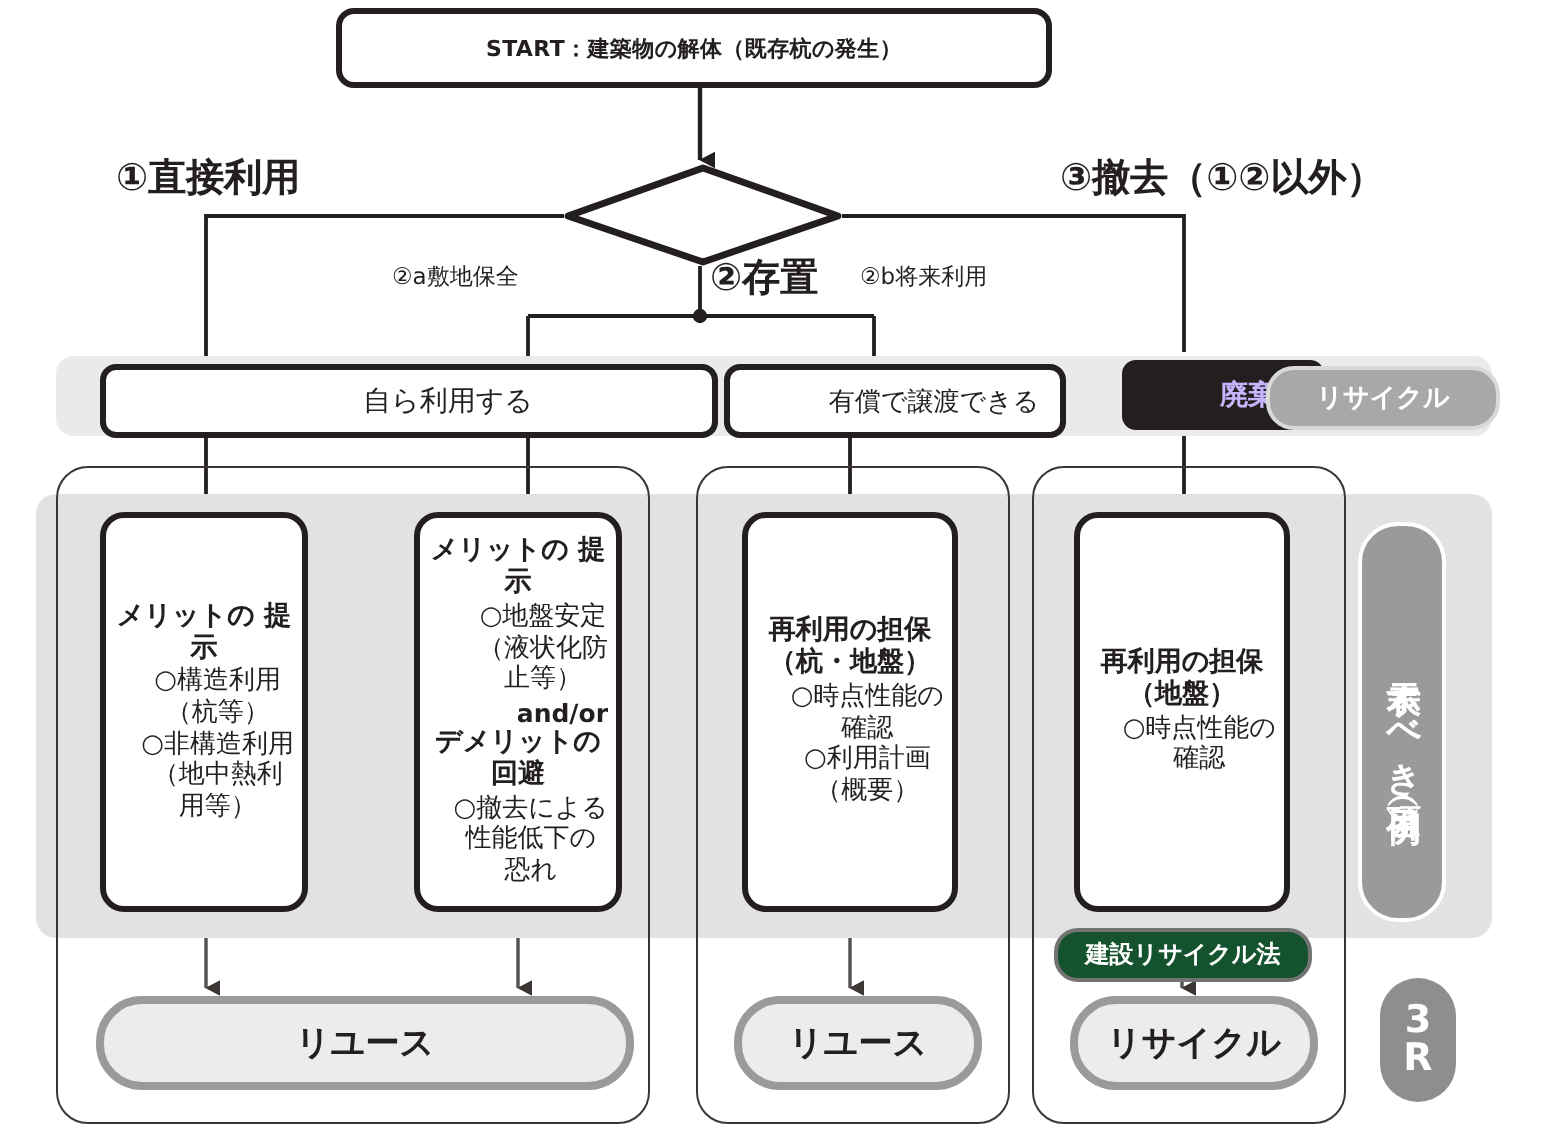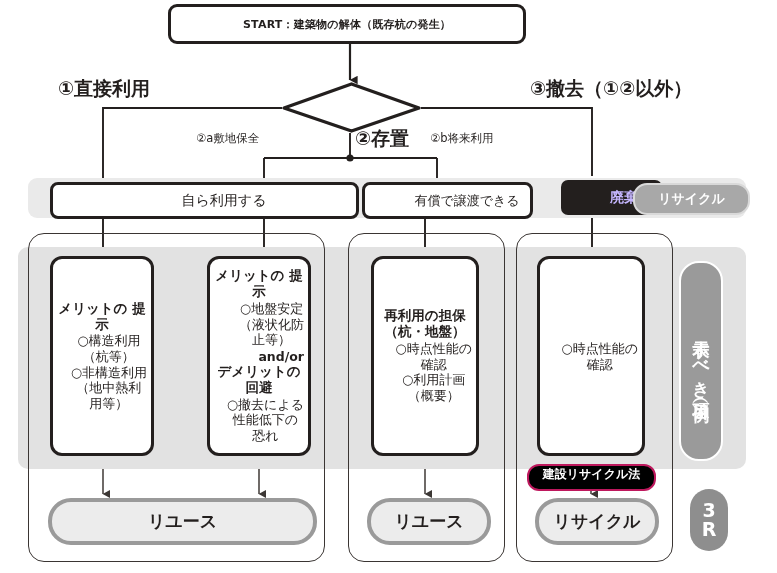--- a/index.html
+++ b/index.html
@@ -109,23 +109,23 @@
     background:#ececec;border:4px solid #9a9a9a;border-radius:23px;
     display:flex;align-items:center;justify-content:center;
     font-size:17px;font-weight:bold;color:#231f1e;z-index:4;
   }
   .rb1{left:48px;top:498px;width:261px;height:39px;}
   .rb2{left:367px;top:498px;width:116px;height:39px;}
   .rb3{left:535px;top:498px;width:116px;height:39px;}
 
   .recycle-pill{
     left:527px;top:464px;width:125px;height:23px;
-    background:#000000;border:2px solid #be185d;border-radius:12px;
+    background:#14532d;border:2px solid #737373;border-radius:12px;
     color:#ffffff;font-size:12px;font-weight:bold;
-    display:flex;align-items:flex-start;justify-content:center;z-index:6;
+    display:flex;align-items:center;justify-content:center;z-index:6;
   }
 
   
   .vlabel{
     left:679px;top:261px;width:40px;height:196px;
     background:#9a9a9a;border:2.5px solid #ffffff;border-radius:20px;
     color:#ffffff;font-size:17px;font-weight:bold;
     display:flex;align-items:center;justify-content:center;z-index:5;
   }
   .vlabel span{
@@ -257,20 +257,24 @@
     </div>
     <div class="db-lines">
       <span class="ln">○時点性能の</span>
       <span class="ln">確認</span>
       <span class="ln">○利用計画</span>
       <span class="ln">（概要）</span>
     </div>
   </div>
 
   <div class="abs detail-box db4">
+    <div class="db-title">
+      <span class="ln">再利用の担保</span>
+      <span class="ln">（地盤）</span>
+    </div>
     <div class="db-lines">
       <span class="ln">○時点性能の</span>
       <span class="ln">確認</span>
     </div>
   </div>
 
   <div class="abs recycle-pill">
     <span>建設リサイクル法</span>
   </div>
 

